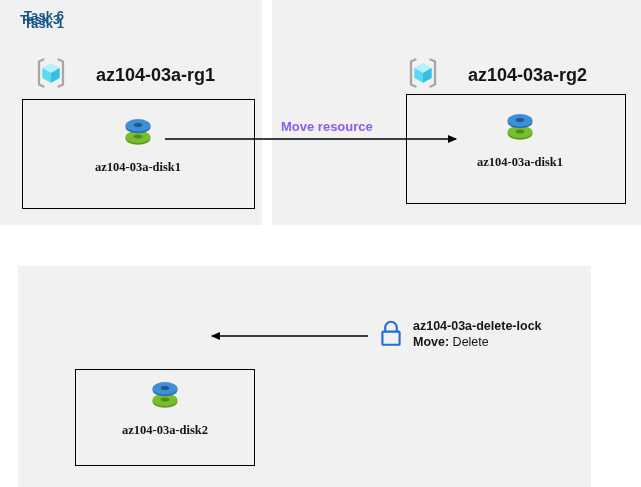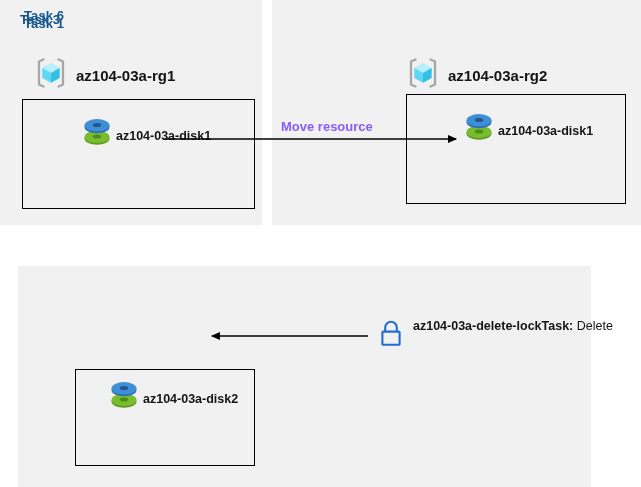--- a/index.html
+++ b/index.html
@@ -59,32 +59,34 @@
     display: flex;
     align-items: center;
     gap: 8px;
     white-space: nowrap;
   }
   #rg-row-1 { left: 34px;  top: 56px; }
   #rg-row-2 { left: 406px; top: 56px; justify-content: center; }
   #rg-row-3 { left: 30px;  top: 321px; }
 
   .rg-label {
-    font-size: 15px;
-    font-weight: bold;
-    color: #141414;
+    font-size: 18px;
+    font-weight: bold;
+    color: #141414;
+    margin-left: 20px;
   }
 
   
   .disk-group {
     position: absolute;
     display: flex;
-    flex-direction: row;
+    flex-direction: column;
     align-items: center;
     white-space: nowrap;
+    font-family: Liberation Serif, serif;
   }
   #disk-group-1 { left: 78px;  top: 112px; width: 120px; }
   #disk-group-2 { left: 460px; top: 107px; width: 120px; }
   #disk-group-3 { left: 105px; top: 375px; width: 120px; }
 
   .disk-label {
     font-size: 12.5px;
     font-weight: bold;
     color: #141414;
     margin-top: 4px;
@@ -107,21 +109,21 @@
   
   #lock-block {
     position: absolute;
     left: 377px;
     top: 318px;
     display: flex;
     align-items: flex-start;
     gap: 8px;
     white-space: nowrap;
   }
-  .lock-text { display: flex; flex-direction: row; line-height: 1.28; }
+  .lock-text { display: flex; flex-direction: column; line-height: 1.28; }
   .lock-name {
     font-size: 12.5px;
     font-weight: bold;
     color: #141414;
   }
   .lock-type {
     font-size: 12.5px;
     color: #141414;
   }
   .lock-type b { font-weight: bold; }
@@ -240,17 +242,17 @@
 
   <div id="lock-block">
     <span class="icon">
       <svg width="28" height="32" viewBox="0 0 28 32">
         <path d="M8.2 14.0 L8.2 9.6 A5.8 5.8 0 0 1 19.8 9.6 L19.8 14.0" fill="none" stroke="#1f6fd0" stroke-width="2.1"></path>
         <rect x="5.4" y="13.6" width="17.2" height="13.2" rx="0.8" fill="none" stroke="#1f6fd0" stroke-width="2.1"></rect>
       </svg>
     </span>
     <span class="lock-text">
       <span class="lock-name">az104-03a-delete-lock</span>
-      <span class="lock-type"><b>Task:</b> <span>Delete</span></span>
+      <span class="lock-type"><b>Move:</b> <span>Delete</span></span>
     </span>
   </div>
 
 </div>
 
 </body></html>

